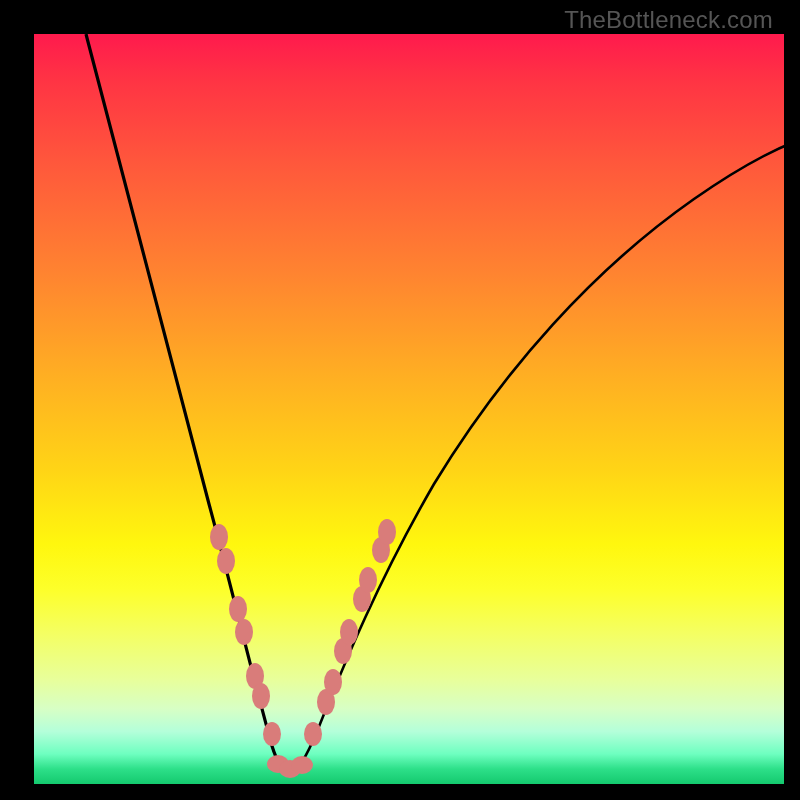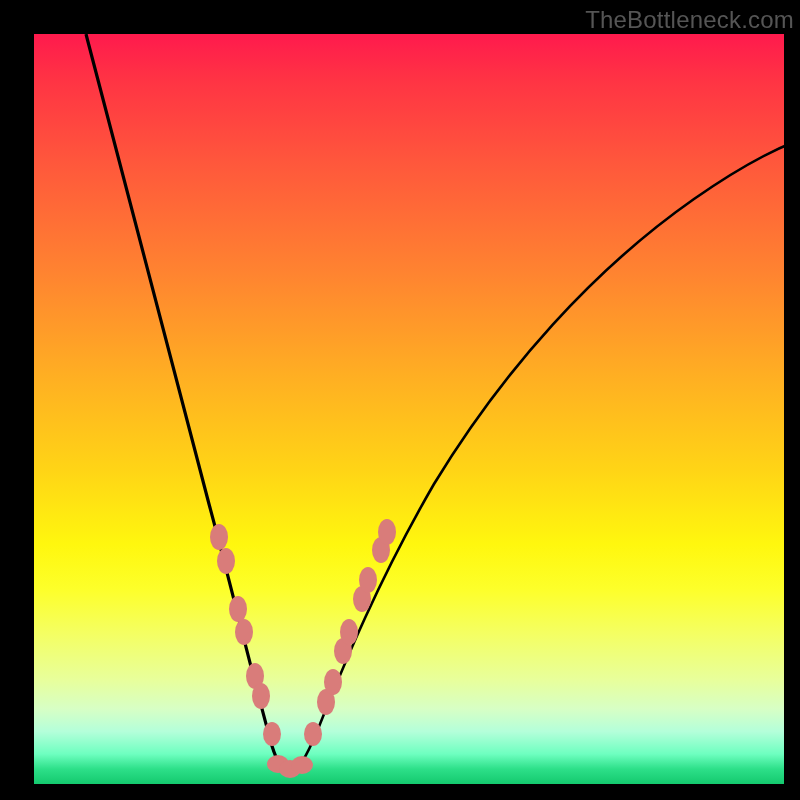--- a/index.html
+++ b/index.html
@@ -38,21 +38,21 @@
       #e8ff9a 86%,
       #d7ffc5 90%,
       #b4ffda 93%,
       #6effc0 96%,
       #2de089 98%,
       #14c96e 100%);
   }
   .watermark {
     position: absolute;
     top: 6px;
-    right: 6px;
+    right: 27px;
     color: #555;
     font-size: 24px;
     letter-spacing: 0.2px;
     font-weight: 400;
     text-align: right;
   }
   svg.curves {
     position: absolute;
     left: 0;
     top: 0;

